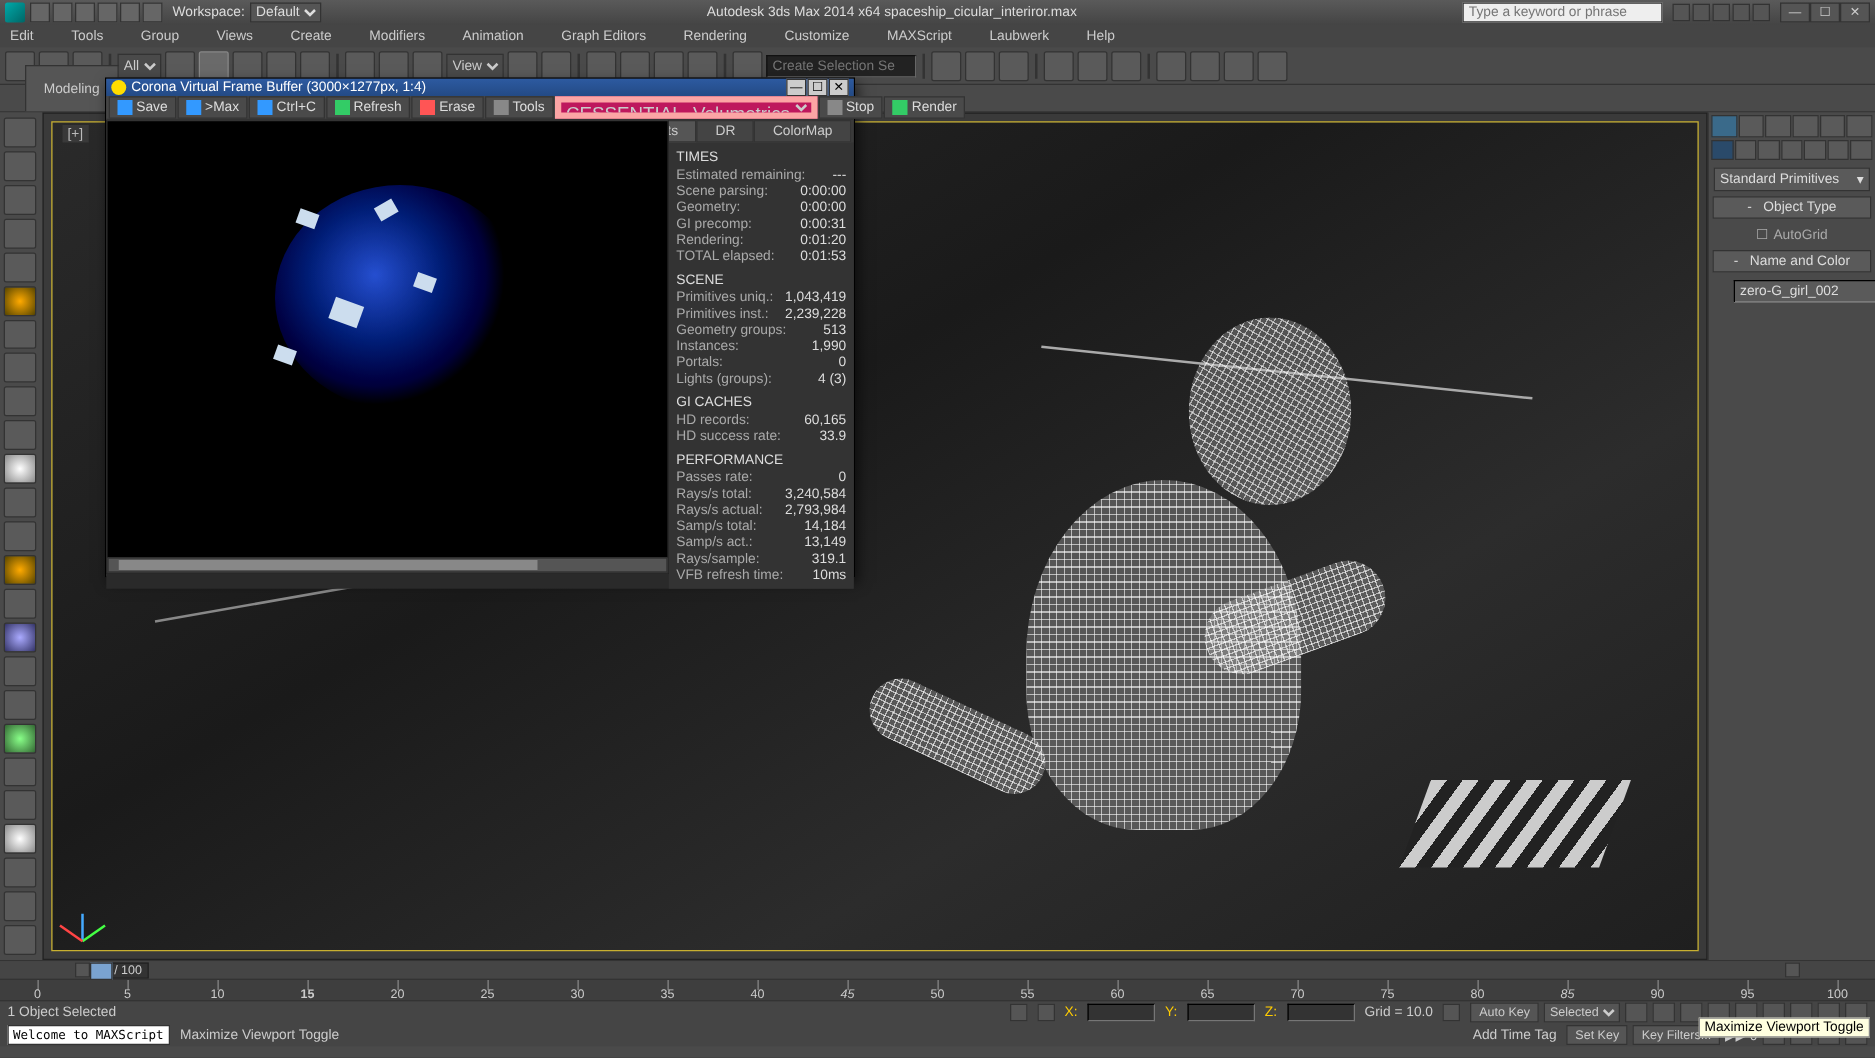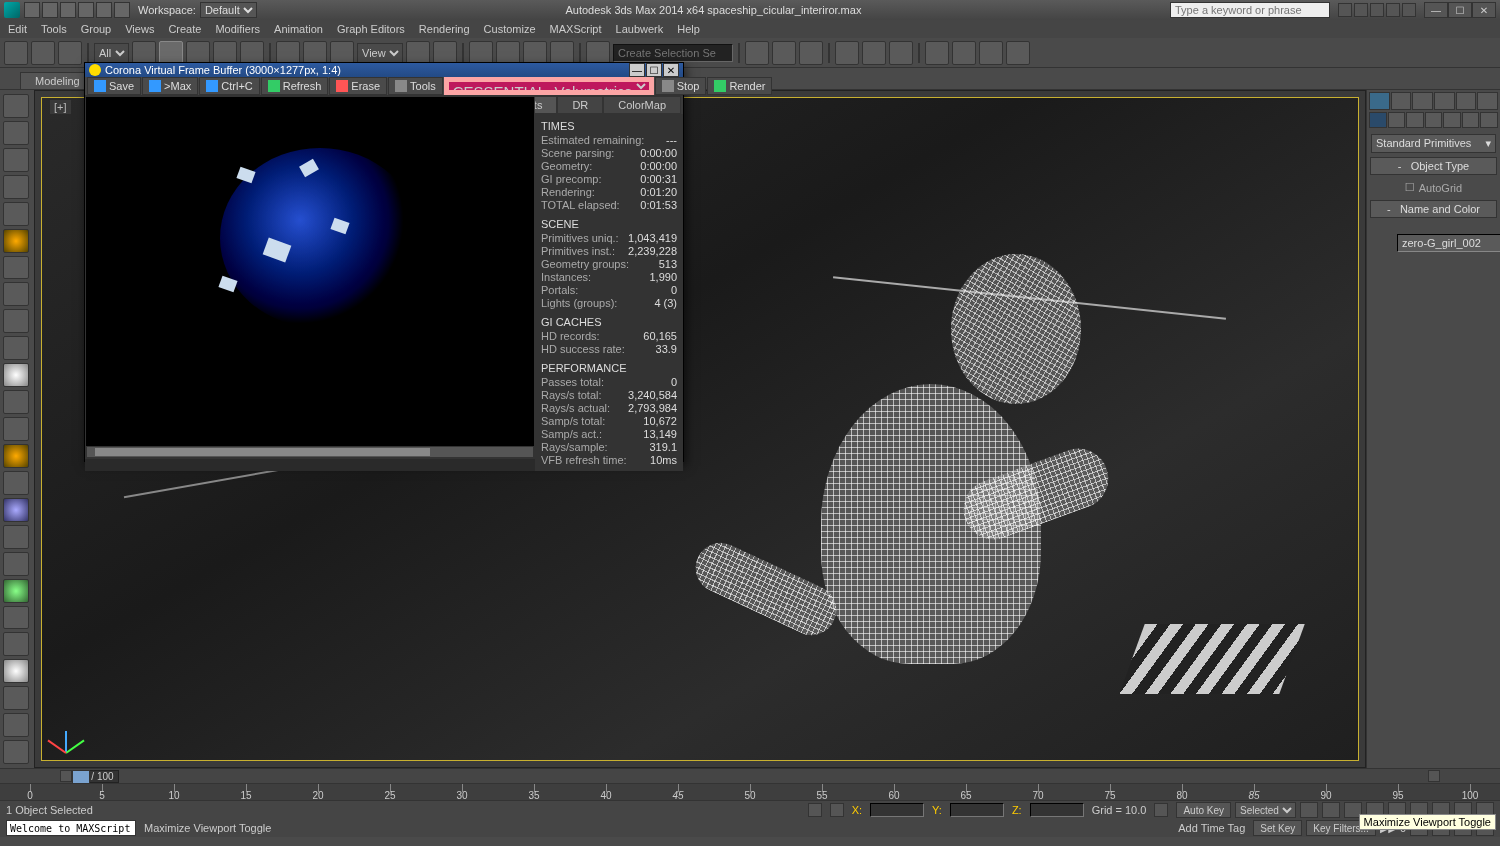--- a/index.html
+++ b/index.html
@@ -13,34 +13,34 @@
 .titlebar .ws-label { margin-left:8px; color:#ddd; font-size:11px;}
 .titlebar select { background:#555; color:#ddd; border:1px solid #333; font-size:11px; height:16px; margin-left:4px;}
 .titlebar .app-title { flex:1; text-align:center; color:#ddd; font-size:11px;}
 .titlebar .search { width:160px; height:16px; background:#eee; color:#888; font-size:11px; padding:0 4px; border:1px solid #333;}
 .titlebar .rbtns { display:flex; gap:2px; margin-left:8px;}
 .titlebar .rbtns .ic { width:14px; height:14px; border:1px solid #333; background:#555;}
 .titlebar .win { display:flex; margin-left:8px; gap:0;}
 .titlebar .win div { width:24px; height:16px; background:#555; border:1px solid #333; display:flex; align-items:center; justify-content:center; color:#ccc; font-size:10px;}
 
 
-.menubar { height:18px; background:#454545; display:flex; align-items:center; padding:0 8px; gap:14px;}
+.menubar { height:18px; background:#454545; display:flex; align-items:center; padding:0 8px; gap:30px;}
 .menubar span { color:#ccc; font-size:11px; cursor:default;}
 
 
 .maintb { height:30px; background:#4a4a4a; border-bottom:1px solid #333; display:flex; align-items:center; padding:0 4px; gap:3px;}
 .maintb .tb-ic { width:24px; height:24px; background:#5a5a5a; border:1px solid #333; border-radius:2px; display:flex; align-items:center; justify-content:center;}
 .maintb .tb-ic.active { background:#6a6a6a; border-color:#888;}
 .maintb .sep { width:2px; height:20px; background:#333; margin:0 2px;}
 .maintb select { background:#4a4a4a; color:#ccc; border:1px solid #333; height:20px; font-size:11px;}
 .maintb input[type=text] { background:#222; color:#ccc; border:1px inset #666; height:18px; font-size:11px; padding:0 4px; width:120px;}
 
 
 .ribbon { height:22px; background:#4a4a4a; border-bottom:1px solid #333; display:flex; align-items:flex-end; padding-left:20px;}
-.ribbon .tab { padding:2px 14px; background:#555; border:1px solid #333; border-bottom:none; color:#ccc; font-size:11px;}
+.ribbon .tab { padding:12px 14px; background:#555; border:1px solid #333; border-bottom:none; color:#ccc; font-size:11px;}
 
 
 .main { position:absolute; top:90px; left:0; right:0; bottom:78px; display:flex;}
 
 
 .lefttb { width:34px; background:#4a4a4a; display:flex; flex-direction:column; padding:4px 3px; gap:3px;}
 .lefttb .ic { width:26px; height:26px; background:#5a5a5a; border:1px solid #333; border-radius:2px;}
 .lefttb .ic.c1{background:radial-gradient(circle,#fa0,#540);}
 .lefttb .ic.c2{background:radial-gradient(circle,#aaf,#336);}
 .lefttb .ic.c3{background:radial-gradient(circle,#fff,#888);}
@@ -79,21 +79,21 @@
 .cmd-top .ic.active{background:#3a6a8a;}
 .cmd-row2 { height:20px; display:flex; gap:1px; padding:0 2px 2px 2px;}
 .cmd-row2 .ic { flex:1; height:16px; background:#5a5a5a; border:1px solid #333;}
 .cmd-row2 .ic.active{background:#2a4a6a;}
 .cmd-dd { margin:2px 4px; background:#5a5a5a; border:1px solid #333; color:#ddd; font-size:11px; padding:2px 4px; display:flex; justify-content:space-between;}
 .rollout-hdr { background:#5a5a5a; color:#ddd; text-align:center; padding:2px; font-size:11px; margin:2px 3px; border:1px solid #333;}
 .rollout-body { padding:2px 4px;}
 .autogrid { display:flex; align-items:center; justify-content:center; gap:4px; font-size:11px; color:#aaa; padding:2px 0;}
 .prim-grid { display:grid; grid-template-columns:1fr 1fr; gap:2px;}
 .prim-grid button { background:#5a5a5a; border:1px solid #333; color:#ddd; font-size:11px; padding:3px 0; cursor:default;}
-.name-input { display:flex; gap:2px; margin:14px;padding-left:16px;}
+.name-input { display:flex; gap:2px; margin:4px;padding-left:16px;}
 .name-input input{ flex:1; background:#5a5a5a; border:1px inset #333; color:#ddd; font-size:11px; padding:2px 4px;}
 
 
 .vfb { position:absolute; left:84px; top:62px; width:600px; height:400px; background:#444; border:1px solid #000; box-shadow:2px 4px 10px rgba(0,0,0,0.6); display:flex; flex-direction:column; z-index:50;}
 .vfb-title { height:18px; background:linear-gradient(#2d5aa0,#234a85); color:#fff; font-size:11px; display:flex; align-items:center; padding:0 4px;}
 .vfb-title .smile{width:12px;height:12px;background:#fd0;border-radius:50%;margin-right:4px;}
 .vfb-title .sp{flex:1;}
 .vfb-title .wb{width:16px;height:14px;background:#ccc;border:1px solid #333;margin-left:1px;color:#000;display:flex;align-items:center;justify-content:center;font-size:10px;}
 .vfb-tb { height:22px; background:#454545; display:flex; align-items:center; padding:0 2px; gap:1px; border-bottom:1px solid #333;}
 .vfb-tb .btn{ display:flex; align-items:center; gap:3px; padding:2px 6px; color:#ddd; font-size:11px; border:1px solid #333; background:#4a4a4a; height:18px;}
@@ -440,34 +440,34 @@
           <div class="row">
             <span class="l">HD records:</span>
             <span class="v">60,165</span>
           </div>
           <div class="row">
             <span class="l">HD success rate:</span>
             <span class="v">33.9</span>
           </div>
           <div class="sec">PERFORMANCE</div>
           <div class="row">
-            <span class="l">Passes total:</span>
+            <span class="l">Passes rate:</span>
             <span class="v">0</span>
           </div>
           <div class="row">
             <span class="l">Rays/s total:</span>
             <span class="v">3,240,584</span>
           </div>
           <div class="row">
             <span class="l">Rays/s actual:</span>
             <span class="v">2,793,984</span>
           </div>
           <div class="row">
             <span class="l">Samp/s total:</span>
-            <span class="v">10,672</span>
+            <span class="v">14,184</span>
           </div>
           <div class="row">
             <span class="l">Samp/s act.:</span>
             <span class="v">13,149</span>
           </div>
           <div class="row">
             <span class="l">Rays/sample:</span>
             <span class="v">319.1</span>
           </div>
           <div class="row">
@@ -488,21 +488,21 @@
   </div>
   <div class="tl-ruler" id="tl-ruler">
     <div class="cursor"></div>
   <div class="tick" style="left: 2%;"></div>
       <div class="num" style="left: 2%;">0</div>
       <div class="tick" style="left: 6.8%;"></div>
       <div class="num" style="left: 6.8%;">5</div>
       <div class="tick" style="left: 11.6%;"></div>
       <div class="num" style="left: 11.6%;">10</div>
       <div class="tick" style="left: 16.4%;"></div>
-      <div class="num" style="left: 16.4%;">15</div>
+      <div class="num" style="left: 16.4%; font-weight: bold;">15</div>
       <div class="tick" style="left: 21.2%;"></div>
       <div class="num" style="left: 21.2%;">20</div>
       <div class="tick" style="left: 26%;"></div>
       <div class="num" style="left: 26%;">25</div>
       <div class="tick" style="left: 30.8%;"></div>
       <div class="num" style="left: 30.8%;">30</div>
       <div class="tick" style="left: 35.6%;"></div>
       <div class="num" style="left: 35.6%;">35</div>
       <div class="tick" style="left: 40.4%;"></div>
       <div class="num" style="left: 40.4%;">40</div>

